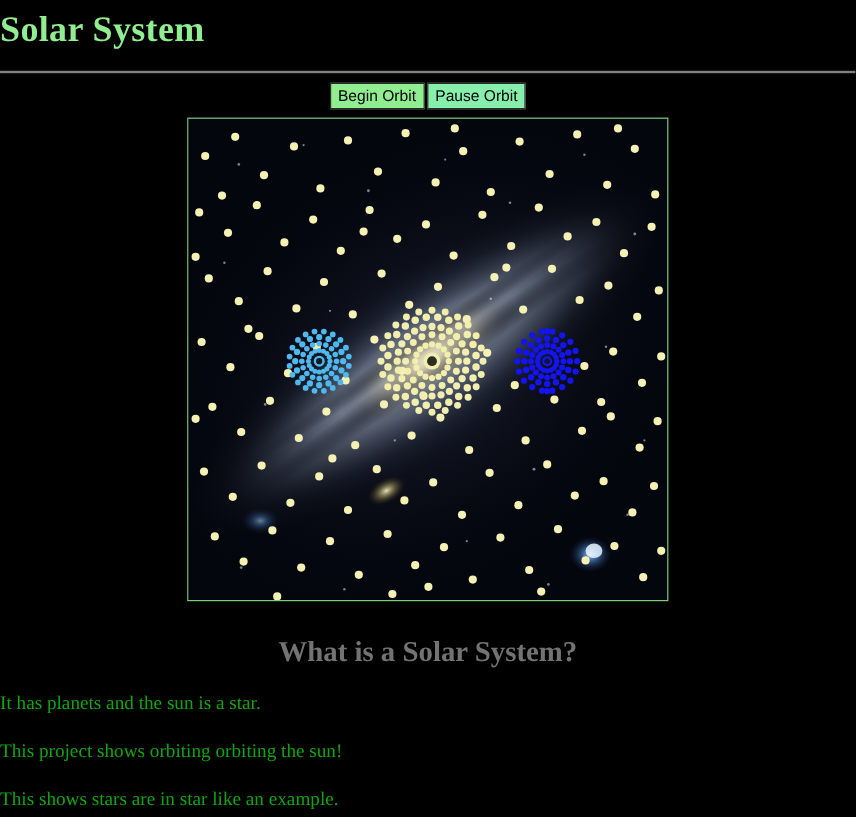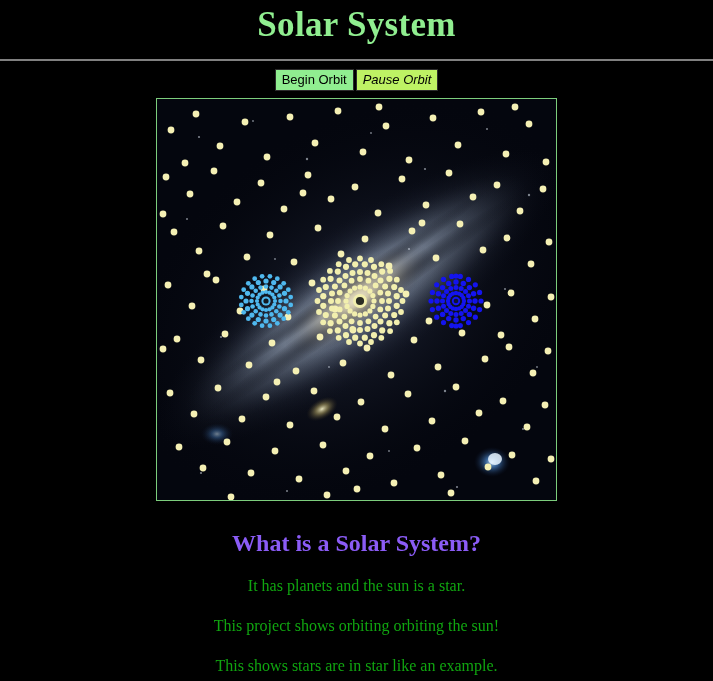--- a/index.html
+++ b/index.html
@@ -10,25 +10,25 @@
     width: 713px;
     height: 681px;
     overflow: hidden;
   }
   body {
     font-family: "Liberation Serif", "DejaVu Serif", serif;
   }
 
   
   .page-title {
-    text-align: center;
+    text-align: left;
     color: #90EE90;
     font-family: "Liberation Serif", "DejaVu Serif", serif;
     font-weight: bold;
-    font-size: 35px;
+    font-size: 30px;
     line-height: 30px;
     margin: 0;
     padding-top: 10px;
     letter-spacing: 0.3px;
   }
 
   .title-rule {
     border: 0;
     border-top: 2px solid #808080;
     margin: 19px 0 0 0;
@@ -50,21 +50,21 @@
     font-size: 13px;
     line-height: 15px;
     color: #000000;
     border: 1px solid #2c2c2c;
     padding: 2px 6px 3px 6px;
     margin: 0 1px;
     cursor: pointer;
     vertical-align: top;
   }
   .orbit-btn.begin { background: #90EE90; }
-  .orbit-btn.pause { background: #bef264; font-style: italic; }
+  .orbit-btn.pause { background: #86efac; }
 
   
   .scene-wrap {
     text-align: center;
     margin-top: 7px;
   }
   .scene {
     position: relative;
     display: inline-block;
     width: 399px;
@@ -84,30 +84,30 @@
     position: absolute;
     left: 0; top: 0;
     width: 399px;
     height: 401px;
     display: block;
   }
 
   
   .section-heading {
     text-align: center;
-    color: #8b5cf6;
+    color: #737373;
     font-family: "Liberation Serif", "DejaVu Serif", serif;
     font-weight: bold;
     font-size: 24px;
     line-height: 24px;
     margin: 0;
     padding-top: 26px;
   }
   .body-line {
-    text-align: center;
+    text-align: left;
     color: #10A510;
     font-family: "Liberation Serif", "DejaVu Serif", serif;
     font-size: 16px;
     line-height: 18px;
     margin: 0;
     padding-top: 22px;
   }
 </style>
 </head>
 <body>

